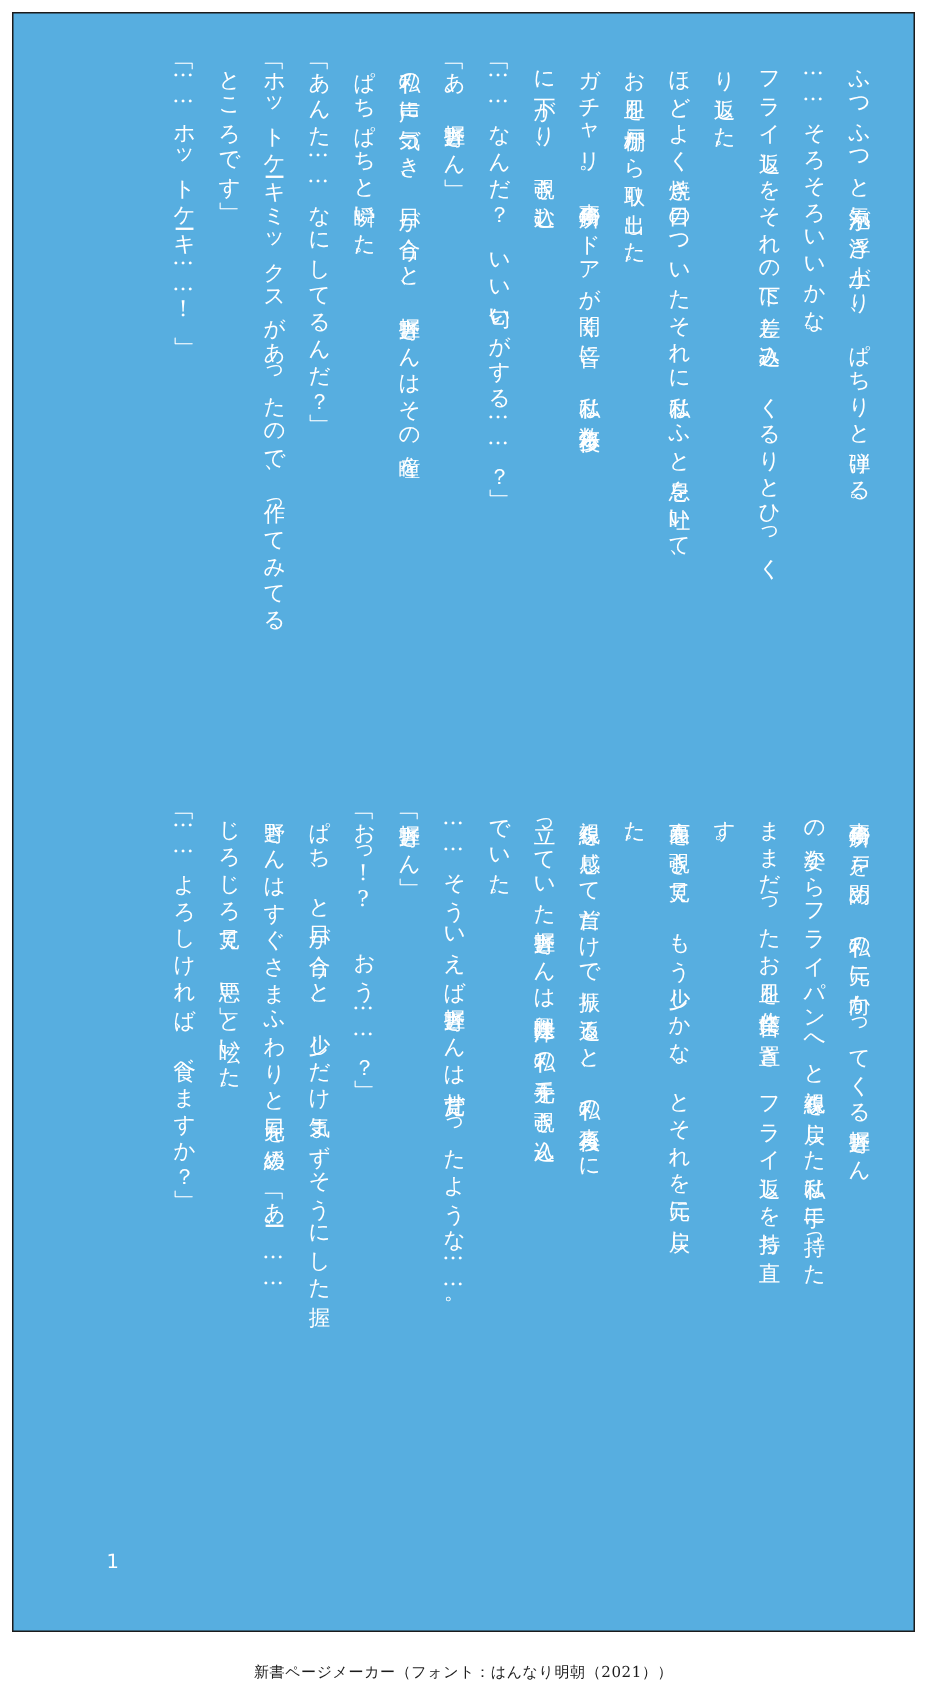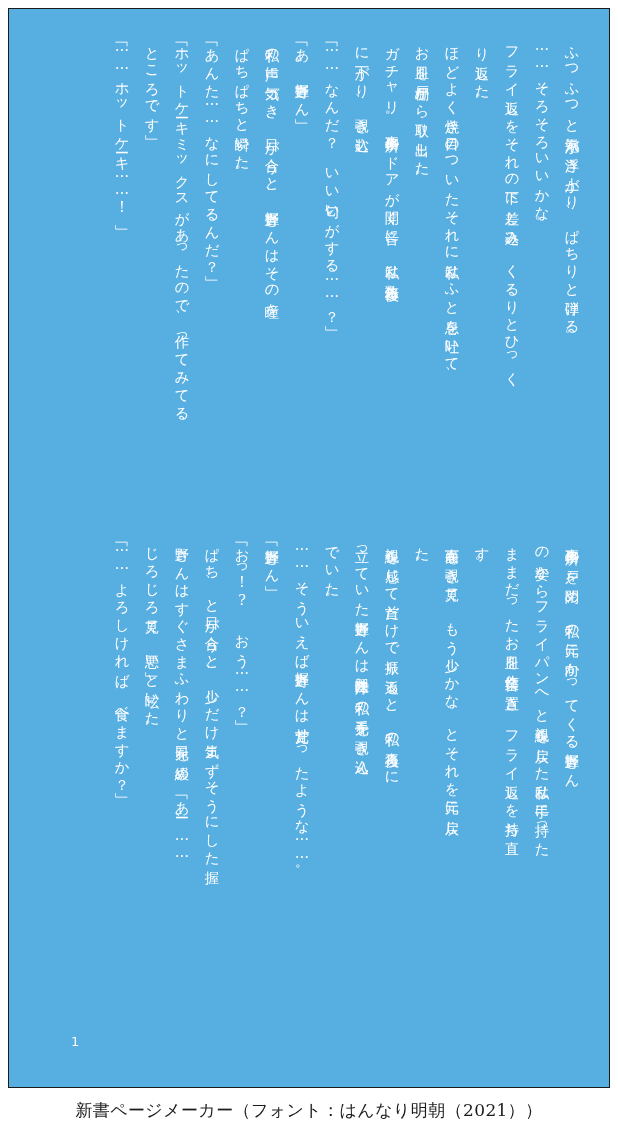--- a/index.html
+++ b/index.html
@@ -80,21 +80,21 @@
     font-family: "DejaVu Sans", sans-serif;
     letter-spacing: 0.5px;
   }
   #footer {
     position: absolute;
     left: 0;
     right: 0;
     bottom: 10px;
     text-align: center;
     color: #1b1b1b;
-    font-size: 17px;
+    font-size: 10px;
     font-family: "DejaVu Serif", serif;
     letter-spacing: 0.4px;
   }
 </style>
 </head>
 <body>
 
 <div id="page">
   <div id="sheet">
 

